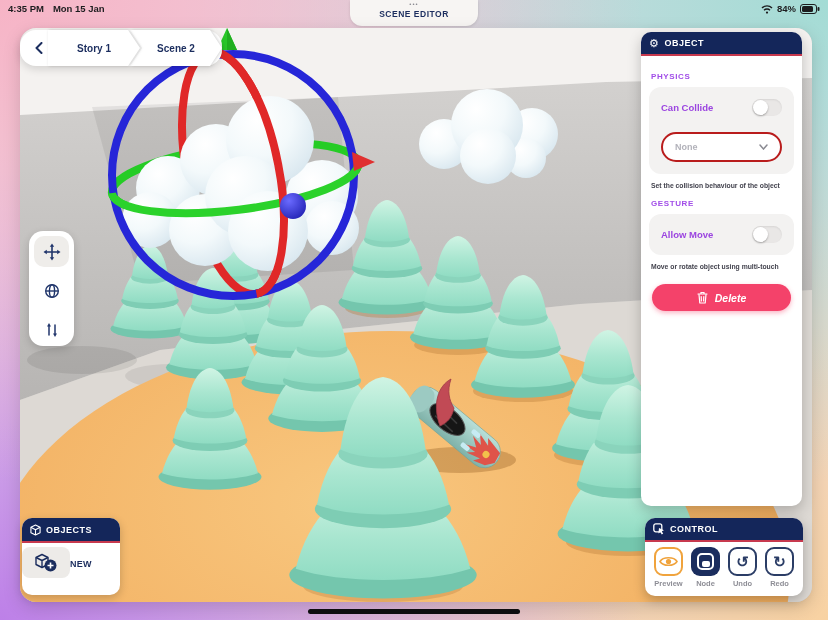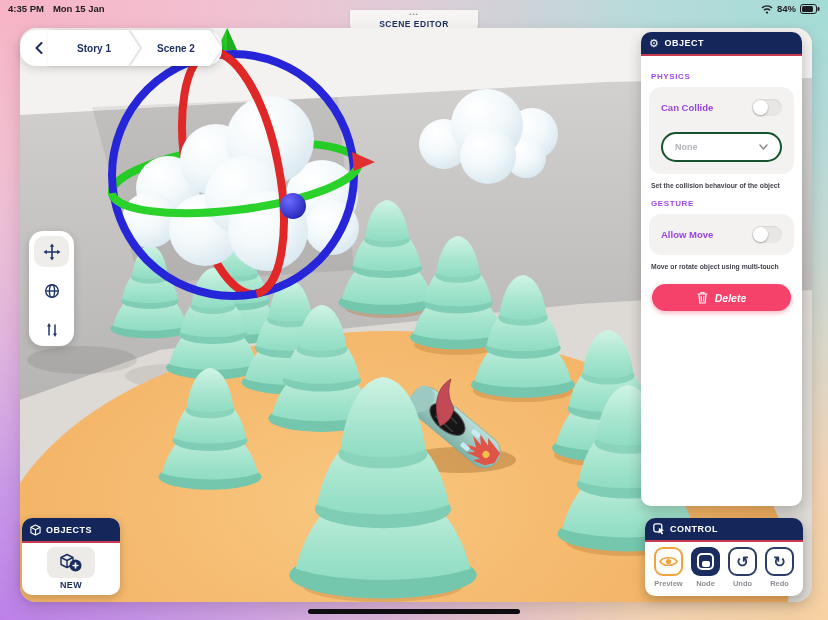--- a/index.html
+++ b/index.html
@@ -11,21 +11,21 @@
       radial-gradient(at 0% 0%, #f7b4c6 0%, rgba(247,180,198,0) 55%),
       radial-gradient(at 100% 0%, #a3dcd5 0%, rgba(163,220,213,0) 55%),
       radial-gradient(at 0% 100%, #bd80e8 0%, rgba(189,128,232,0) 55%),
       radial-gradient(at 100% 100%, #f8d2a2 0%, rgba(248,210,162,0) 60%),
       linear-gradient(#e9d9e6,#e9d9e6);
   }
   .statusbar-left { position:absolute; left:8px; top:3px; display:flex; gap:9px;
     font-size:9.5px; font-weight:bold; color:#1c1c1e; }
   .statusbar-right { position:absolute; right:8px; top:3px; display:flex; gap:4px; align-items:center;
     font-size:9.5px; font-weight:bold; color:#1c1c1e; }
-  .app-tab { position:absolute; left:350px; top:10px; width:128px; height:26px;
+  .app-tab { position:absolute; left:350px; top:0; width:128px; height:26px;
     background:#f7f5f3; border-radius:0 0 12px 12px; box-shadow:0 1px 3px rgba(0,0,0,.12);
     display:flex; flex-direction:column; align-items:center; }
   .app-tab .dots { font-size:6px; color:#8a8a90; line-height:7px; letter-spacing:1px; margin-top:1px;}
   .app-tab .title { font-size:8.5px; font-weight:bold; color:#1b2d5e; letter-spacing:.5px; margin-top:1px;}
 
   .canvas { position:absolute; left:20px; top:28px; width:792px; height:574px;
     border-radius:16px; overflow:hidden; background:#c8c6c4; box-shadow:0 6px 18px rgba(0,0,0,.15); }
   .canvas svg.scene { position:absolute; left:0; top:0; }
 
   .breadcrumb { position:absolute; left:20px; top:30px; width:202px; height:36px;
@@ -44,38 +44,38 @@
   .tool-btn { width:35px; height:31px; border-radius:10px; display:flex; align-items:center; justify-content:center; }
   .tool-btn.selected { background:#efedea; }
 
   .panel-header { height:24px; background:#14265a; border-radius:10px 10px 0 0;
     border-bottom:2px solid #c7394e; display:flex; align-items:center; gap:5px; padding:0 8px;
     color:#fff; font-size:9px; font-weight:bold; letter-spacing:.5px; }
 
   .objects-panel { position:absolute; left:22px; top:518px; width:98px; height:77px;
     background:#fff; border-radius:10px; box-shadow:0 3px 10px rgba(0,0,0,.2); z-index:6;}
   .objects-panel .hdr { height:25px; }
-  .new-btn-area { display:flex; flex-direction:column; align-items:center; padding-top:4px;}
+  .new-btn-area { display:flex; flex-direction:row; align-items:center; padding-top:4px;}
   .new-btn { width:48px; height:31px; background:#edebe8; border-radius:8px;
     display:flex; align-items:center; justify-content:center; }
   .new-label { font-size:9px; font-weight:bold; color:#1b2d5e; margin-top:2px; letter-spacing:.3px;}
 
   .object-panel { position:absolute; left:641px; top:32px; width:161px; height:474px;
     background:#fff; border-radius:10px; box-shadow:0 5px 14px rgba(0,0,0,.22); z-index:6; }
   .op-body { padding:12px 8px 12px 8px; }
   .section-label { font-size:8px; font-weight:bold; color:#a14de8; letter-spacing:.6px; margin:4px 2px 6px 2px;}
   .op-card { background:#f3f2f1; border-radius:12px; padding:12px 12px; margin-bottom:8px;}
   .op-row { display:flex; align-items:center; justify-content:space-between; }
   .op-row + .op-row { margin-top:26px; }
   .field-label { font-size:9.5px; font-weight:bold; color:#9b45e0; }
   .toggle { width:30px; height:17px; border-radius:9px; background:#e9e7e6; position:relative;
     box-shadow:inset 0 1px 2px rgba(0,0,0,.08); }
   .toggle .knob { position:absolute; left:1px; top:1px; width:15px; height:15px; border-radius:50%;
     background:#fff; box-shadow:0 1px 2px rgba(0,0,0,.3); }
-  .dropdown { margin-top:16px; height:30px; border:2px solid #14532d; border-radius:16px; background:#fff;
+  .dropdown { margin-top:16px; height:30px; border:2px solid #b91c1c; border-radius:16px; background:#fff;
     display:flex; align-items:center; justify-content:space-between; padding:0 12px; }
   .dropdown .value { font-size:9px; font-weight:bold; color:#b2b2ba; }
   .caption { font-size:6.8px; font-weight:bold; color:#43434e; margin:0 2px 10px 2px; }
   .delete-btn { margin:14px 3px 0 3px; height:27px; background:#f4426a; border-radius:14px;
     display:flex; align-items:center; justify-content:center; gap:7px;
     color:#fff; font-size:10.5px; font-weight:bold; box-shadow:0 2px 5px rgba(244,66,106,.4);font-style:italic;}
 
   .control-panel { position:absolute; left:645px; top:518px; width:158px; height:78px;
     background:#fff; border-radius:10px; box-shadow:0 4px 12px rgba(0,0,0,.25); z-index:6;}
   .ctl-buttons { display:flex; justify-content:space-between; padding:5px 7px 0 7px; }

